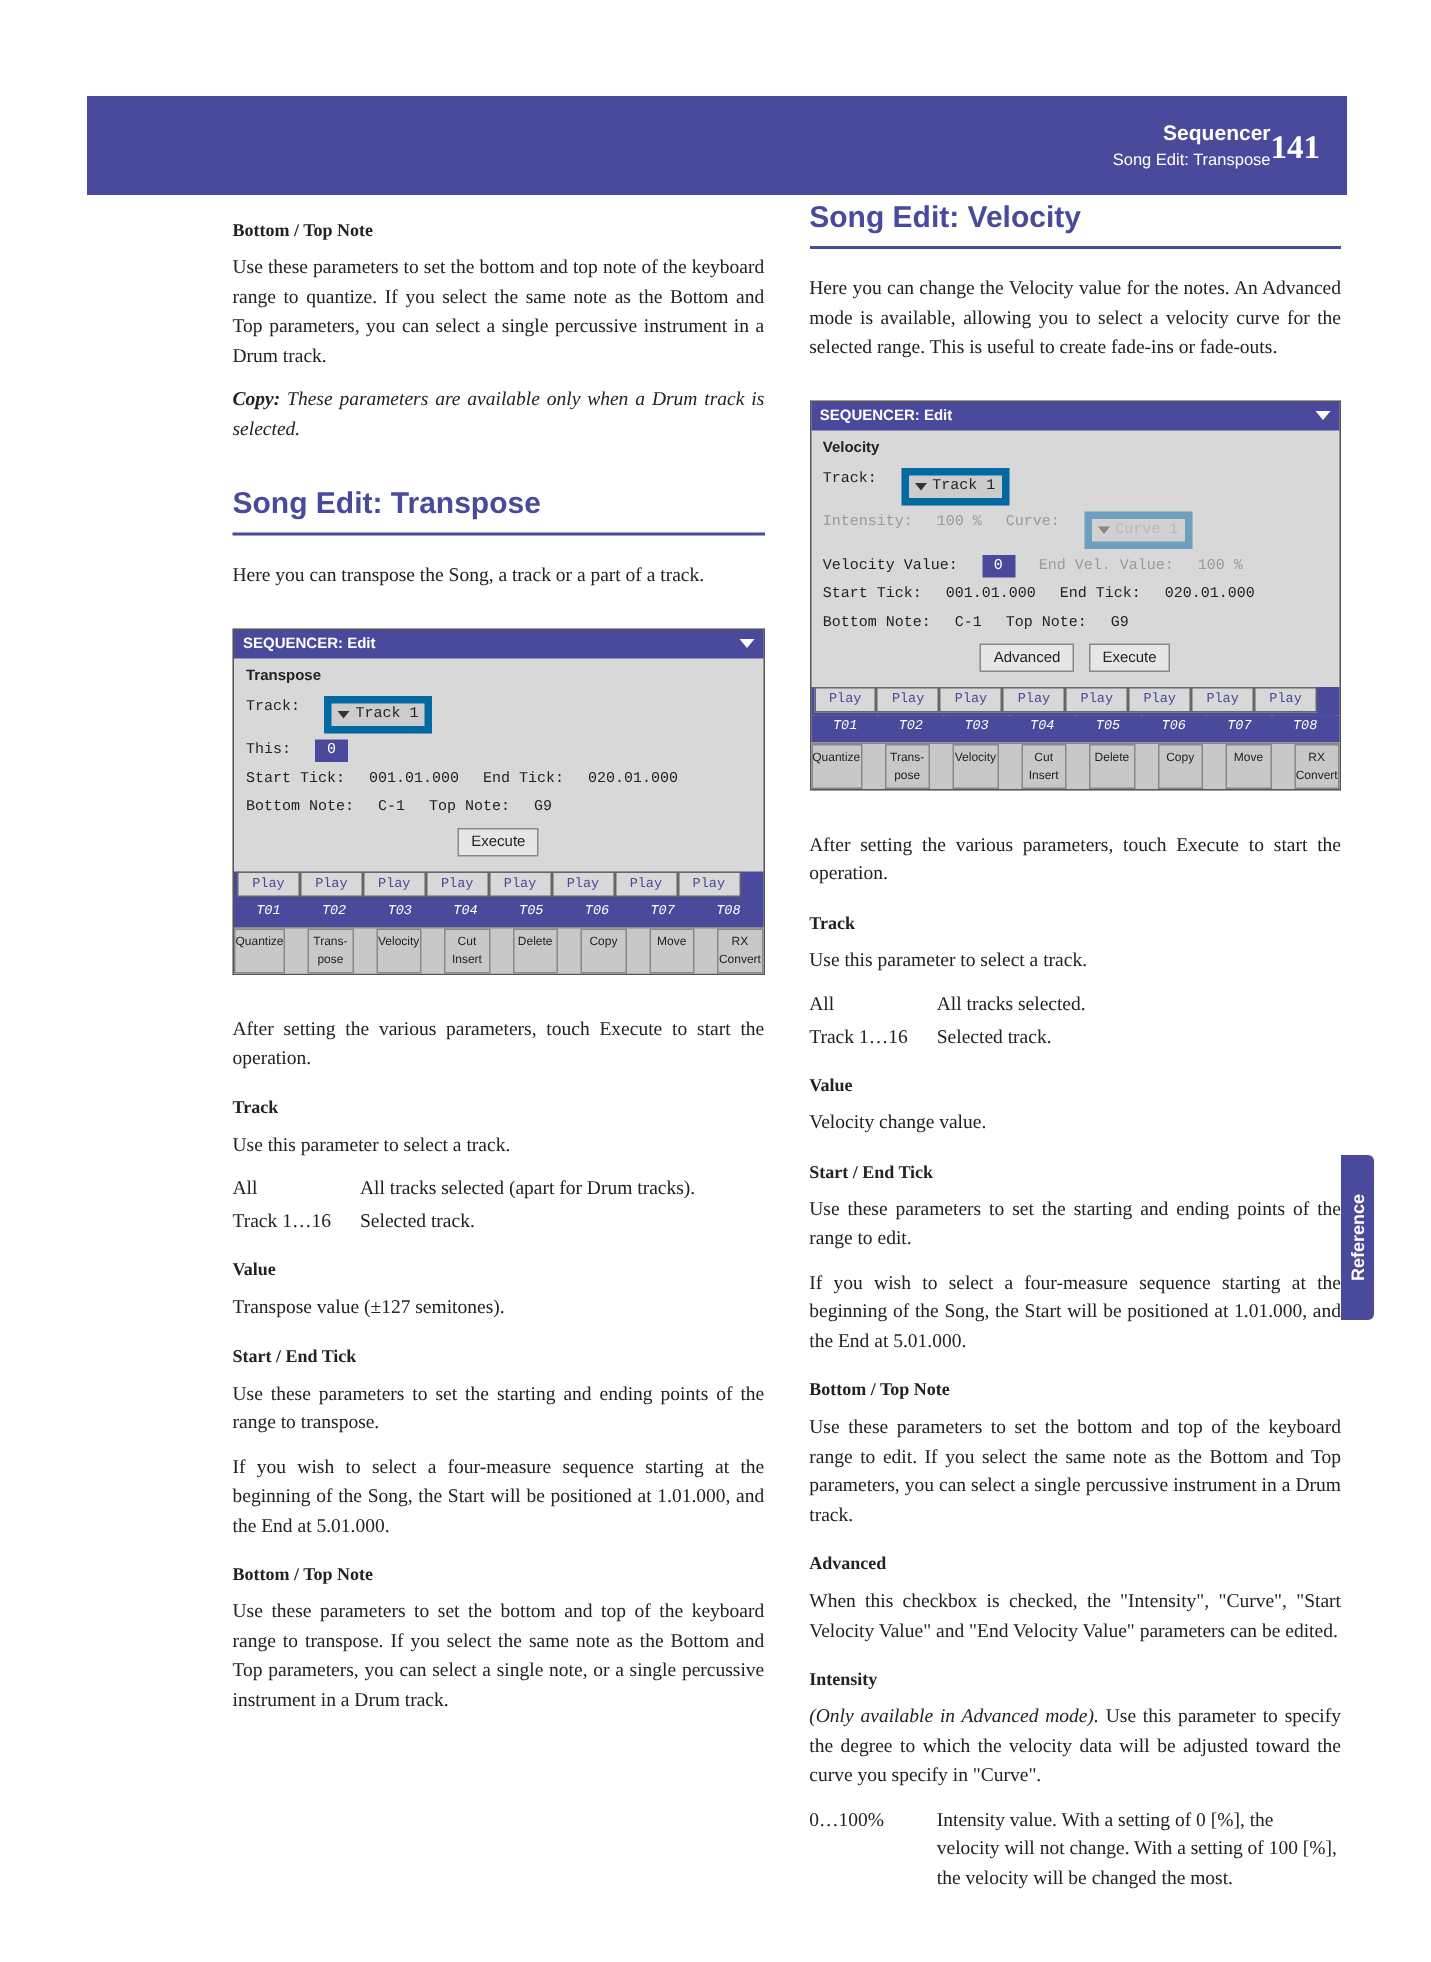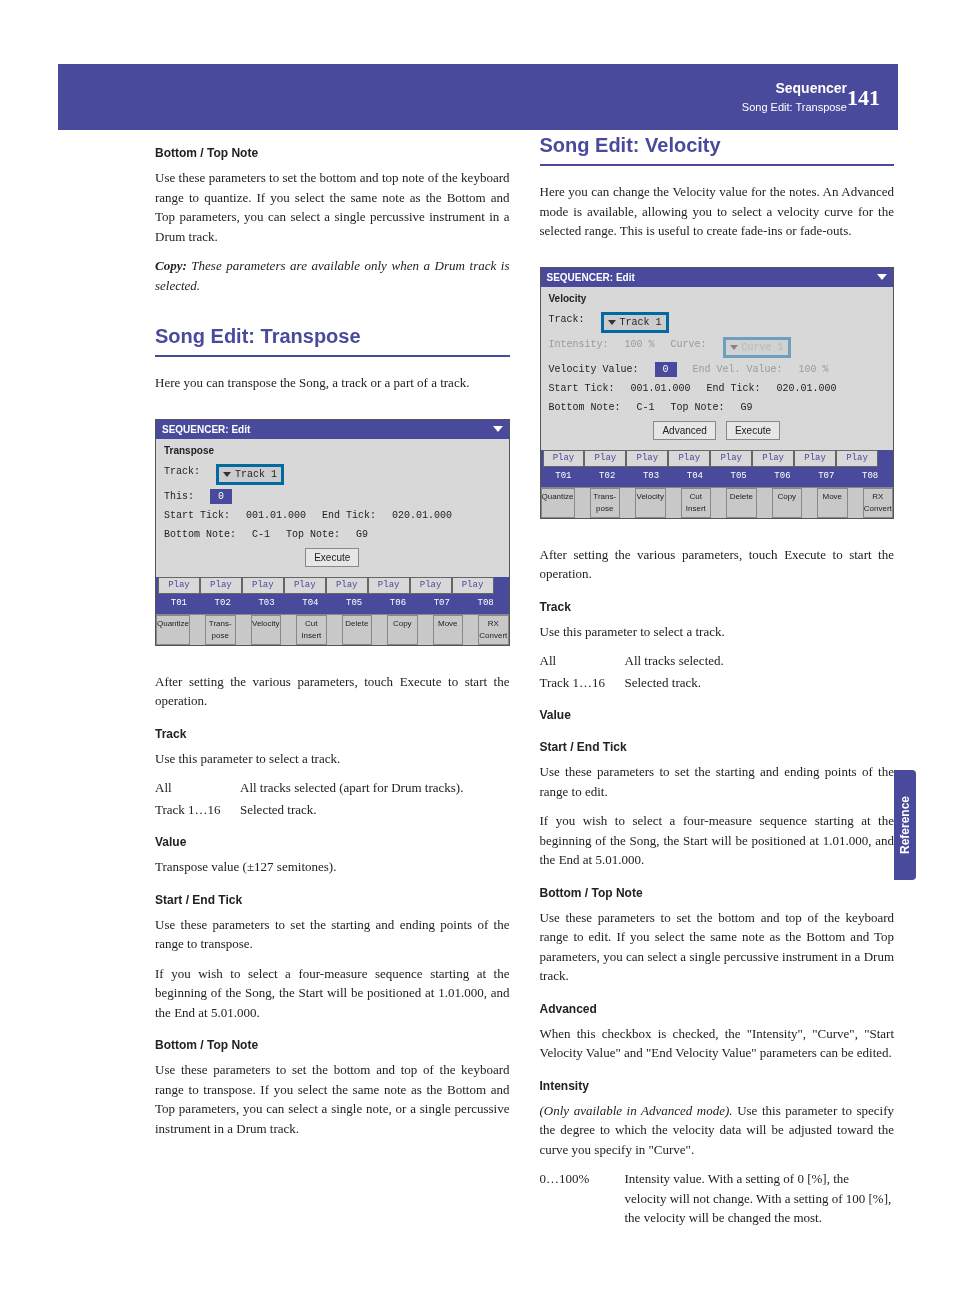--- a/index.html
+++ b/index.html
@@ -40,21 +40,21 @@
     position: absolute;
     top: 130px;
     left: 155px;
     right: 60px;
     display: flex;
     gap: 30px;
   }
   .col { flex: 1; }
   p { margin: 0 0 10px 0; text-align: justify; }
   .bold-head {
-    font-family: Liberation Sans, sans-serif;
+    font-family: Liberation Serif, serif;
     font-weight: bold;
     font-size: 12px;
     margin: 14px 0 6px 0;
   }
   .note { font-style: italic; }
   .section-title {
     color: #4a4a9c;
     font-family: Arial, sans-serif;
     font-weight: bold;
     font-size: 20px;
@@ -86,33 +86,33 @@
     display:flex;
     justify-content:space-between;
     align-items:center;
   }
   .ui-down { width:0;height:0;border-left:5px solid transparent;border-right:5px solid transparent;border-top:6px solid #fff;}
   .ui-body { padding: 4px 8px 6px 8px; }
   .ui-group-label { font-weight: bold; font-family: Arial, sans-serif; margin-bottom:4px;}
   .ui-line { padding: 2px 0; display:flex; flex-wrap:wrap; gap:6px 16px;}
   .ui-dd {
     display:inline-flex; align-items:center; gap:4px;
-    background:#ccc; border:3px solid #0369a1; padding:0 4px;
+    background:#ccc; border:5px solid #0369a1; padding:0 4px;
   }
   .ui-dd:before{content:"";width:0;height:0;border-left:4px solid transparent;border-right:4px solid transparent;border-top:5px solid #333;}
   .ui-input { display:inline-block; background:#4a4a9c; color:#fff; padding:0 8px; min-width:20px; text-align:left;}
   .ui-btn {
     display:inline-block;background:#e6e6e6;border:1px solid #888;
     padding:1px 8px;font-family:Arial,sans-serif;
   }
   .ui-center{display:flex;justify-content:center;gap:10px;padding:4px 0;}
   .play-row{display:flex;gap:0;padding:0 15px 2px 2px; background:#4a4a9c;}
   .play-cell{flex:1;text-align:center;background:#d8d8d8;border:1px solid #666;font-size:9px;color:#4a4a9c;padding:1px 0;}
   .trk-row{display:flex;gap:2px;padding:0 2px 2px 2px;background:#4a4a9c;}
-  .trk-cell{flex:1;text-align:center;background:#4a4a9c;border:1px solid #4a4a9c;color:#fff;font-size:9px;padding:0;}
+  .trk-cell{flex:1;text-align:center;background:#4a4a9c;border:1px solid #4a4a9c;color:#fff;font-size:9px;padding:0;font-style:italic;}
   .tab-row{display:flex;gap:15px;border-top:1px solid #888;background:#c8c8c8;}
   .tab-cell{flex:1;text-align:center;border:1px solid #888;font-size:8px;padding:2px 0;font-family:Arial,sans-serif;}
   .dim{color:#9a9a9a;}
   .side-tab{
     position:absolute;right:38px;top:770px;width:22px;height:110px;
     background:#4a4a9c;color:#fff;font-family:Arial,sans-serif;font-weight:bold;
     font-size:12px;display:flex;align-items:center;justify-content:center;
     writing-mode:vertical-rl;transform:rotate(180deg);
     border-radius:4px 0 0 4px;
   }
@@ -324,20 +324,21 @@
       <div class="def-row">
         <div class="def-term">All</div>
         <div class="def-desc">All tracks selected.</div>
       </div>
       <div class="def-row">
         <div class="def-term">Track 1…16</div>
         <div class="def-desc">Selected track.</div>
       </div>
 
       <div class="bold-head">Value</div>
+      <p>Velocity change value.</p>
 
       <div class="bold-head">Start / End Tick</div>
       <p>Use these parameters to set the starting and ending points of the range to edit.</p>
       <p>If you wish to select a four-measure sequence starting at the beginning of the Song, the Start will be positioned at 1.01.000, and the End at 5.01.000.</p>
 
       <div class="bold-head">Bottom / Top Note</div>
       <p>Use these parameters to set the bottom and top of the keyboard range to edit. If you select the same note as the Bottom and Top parameters, you can select a single percussive instrument in a Drum track.</p>
 
       <div class="bold-head">Advanced</div>
       <p>When this checkbox is checked, the "Intensity", "Curve", "Start Velocity Value" and "End Velocity Value" parameters can be edited.</p>

